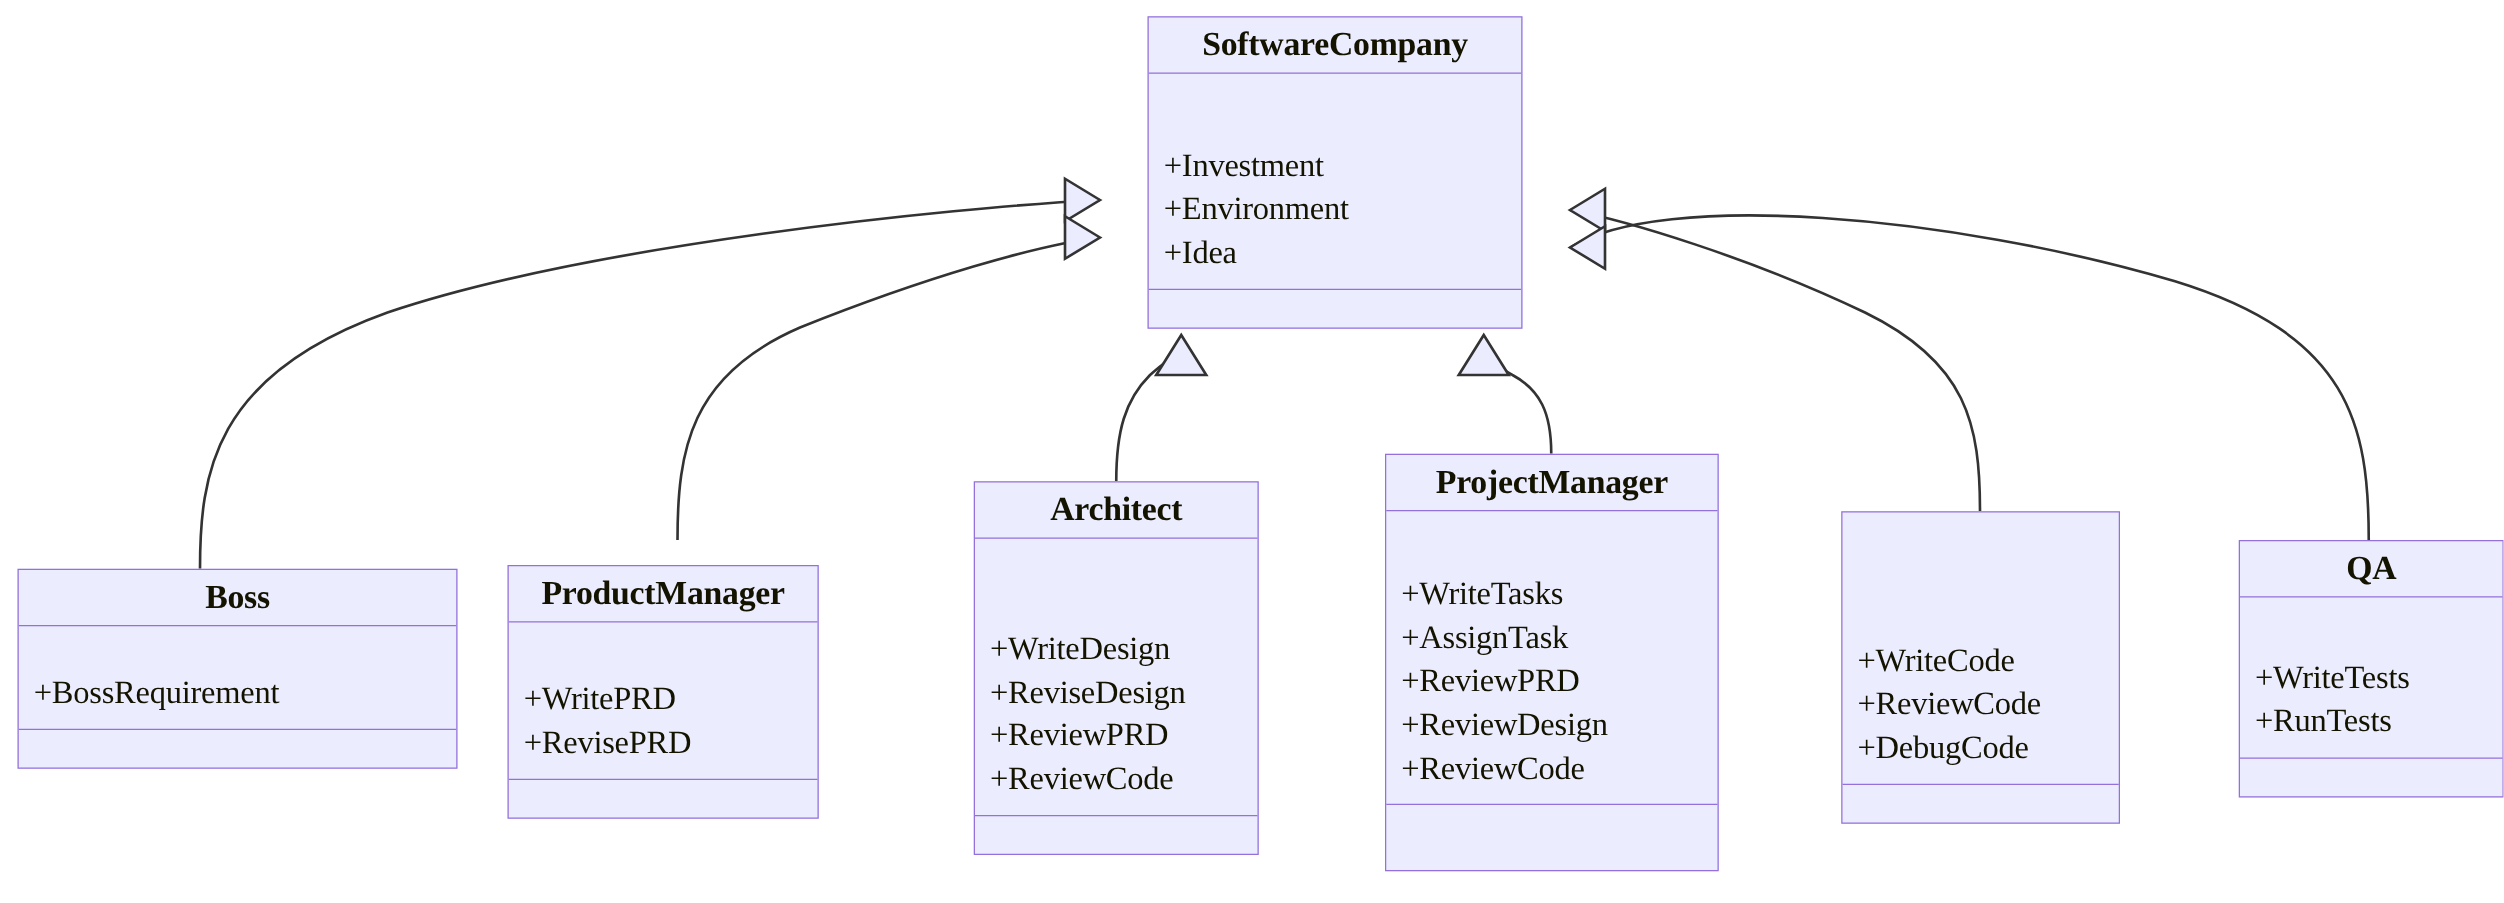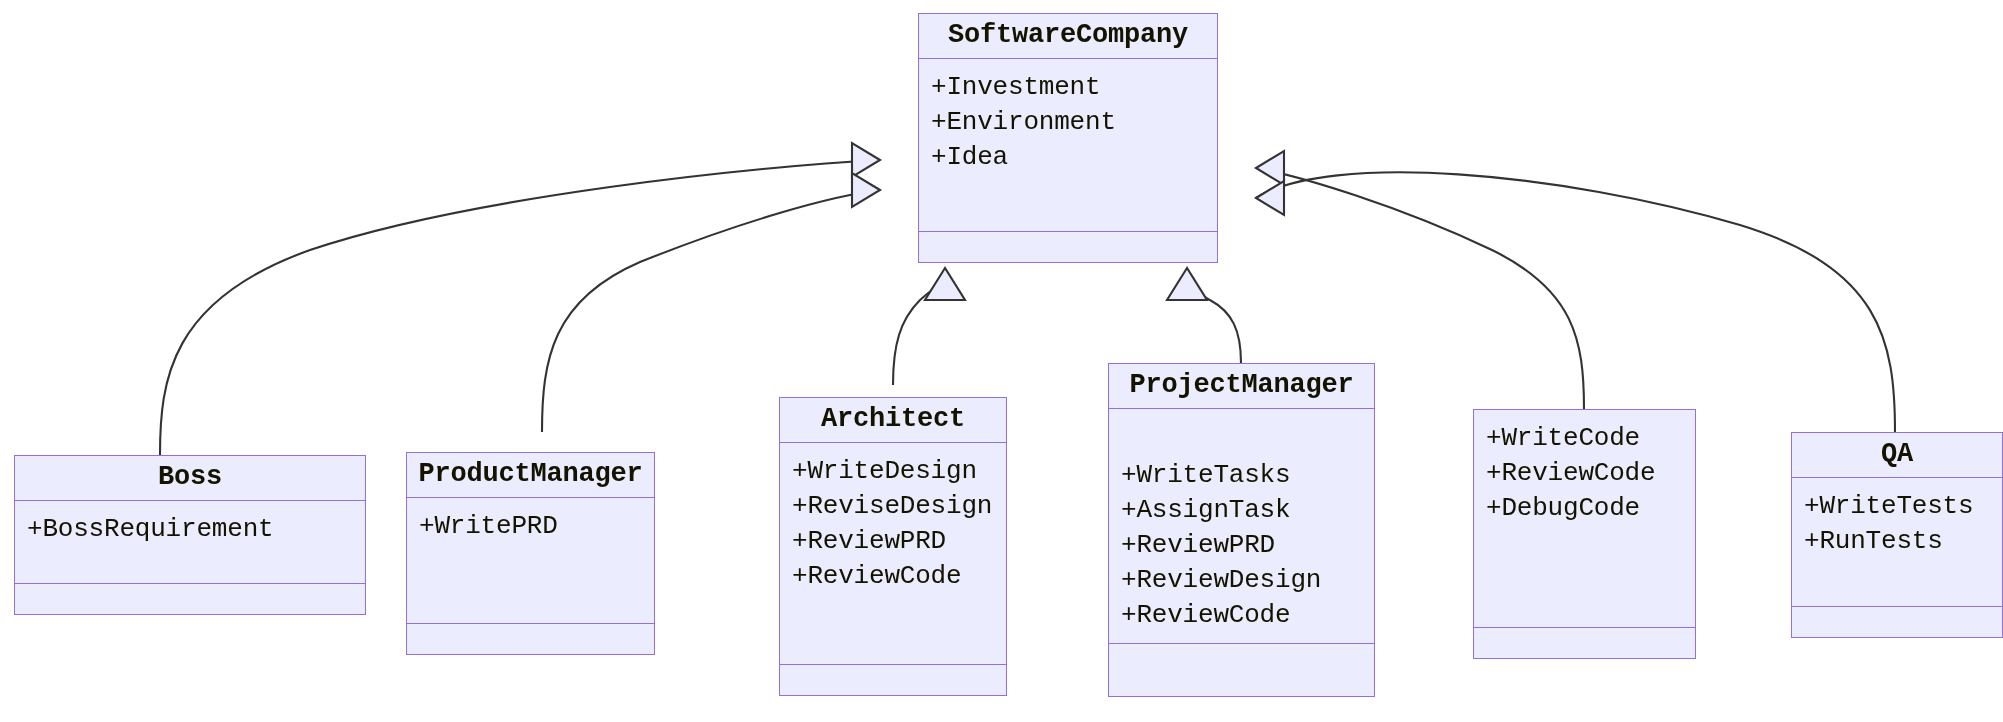--- a/index.html
+++ b/index.html
@@ -6,21 +6,21 @@
     margin: 0;
     padding: 0;
     background: #ffffff;
   }
   #diagram-root {
     position: relative;
     width: 2003px;
     height: 722px;
     background: #ffffff;
     overflow: hidden;
-    font-family: Liberation Mono, monospace;
+    font-family: Liberation Serif, serif;
   }
   #edge-layer {
     position: absolute;
     left: 0;
     top: 0;
     width: 2003px;
     height: 722px;
     pointer-events: none;
   }
   .uml-class {
@@ -41,21 +41,21 @@
     border-bottom: 1.6px solid #9370DB;
     letter-spacing: -0.2px;
     line-height: 1.05;
   }
   .class-members {
     flex: 1 1 auto;
     padding: 11px 12px 11px 12px;
     border-bottom: 1.6px solid #9370DB;
     display: flex;
     flex-direction: column;
-    justify-content: flex-start;
+    justify-content: flex-end;
   }
   .member-line {
     font-size: 26px;
     color: #131300;
     line-height: 1.34;
     white-space: nowrap;
     letter-spacing: -0.2px;
   }
   .class-methods {
     min-height: 22px;
@@ -126,25 +126,26 @@
     <div class="class-members">
       <div class="member-line">+BossRequirement</div>
     </div>
     <div class="class-methods"></div>
   </div>
 
   <div class="uml-class" style="left:406px; top:432px; width:249px; height:203px;margin-top:20px;">
     <div class="class-title">ProductManager</div>
     <div class="class-members">
       <div class="member-line">+WritePRD</div>
+      <div class="member-line">+RevisePRD</div>
     </div>
     <div class="class-methods"></div>
   </div>
 
-  <div class="uml-class" style="left:779px; top:397px; width:228px; height:299px;">
+  <div class="uml-class" style="left:779px; top:385px; width:228px; height:299px;">
     <div class="class-title">Architect</div>
     <div class="class-members">
       <div class="member-line">+WriteDesign</div>
       <div class="member-line">+ReviseDesign</div>
       <div class="member-line">+ReviewPRD</div>
       <div class="member-line">+ReviewCode</div>
     </div>
     <div class="class-methods"></div>
   </div>
 

